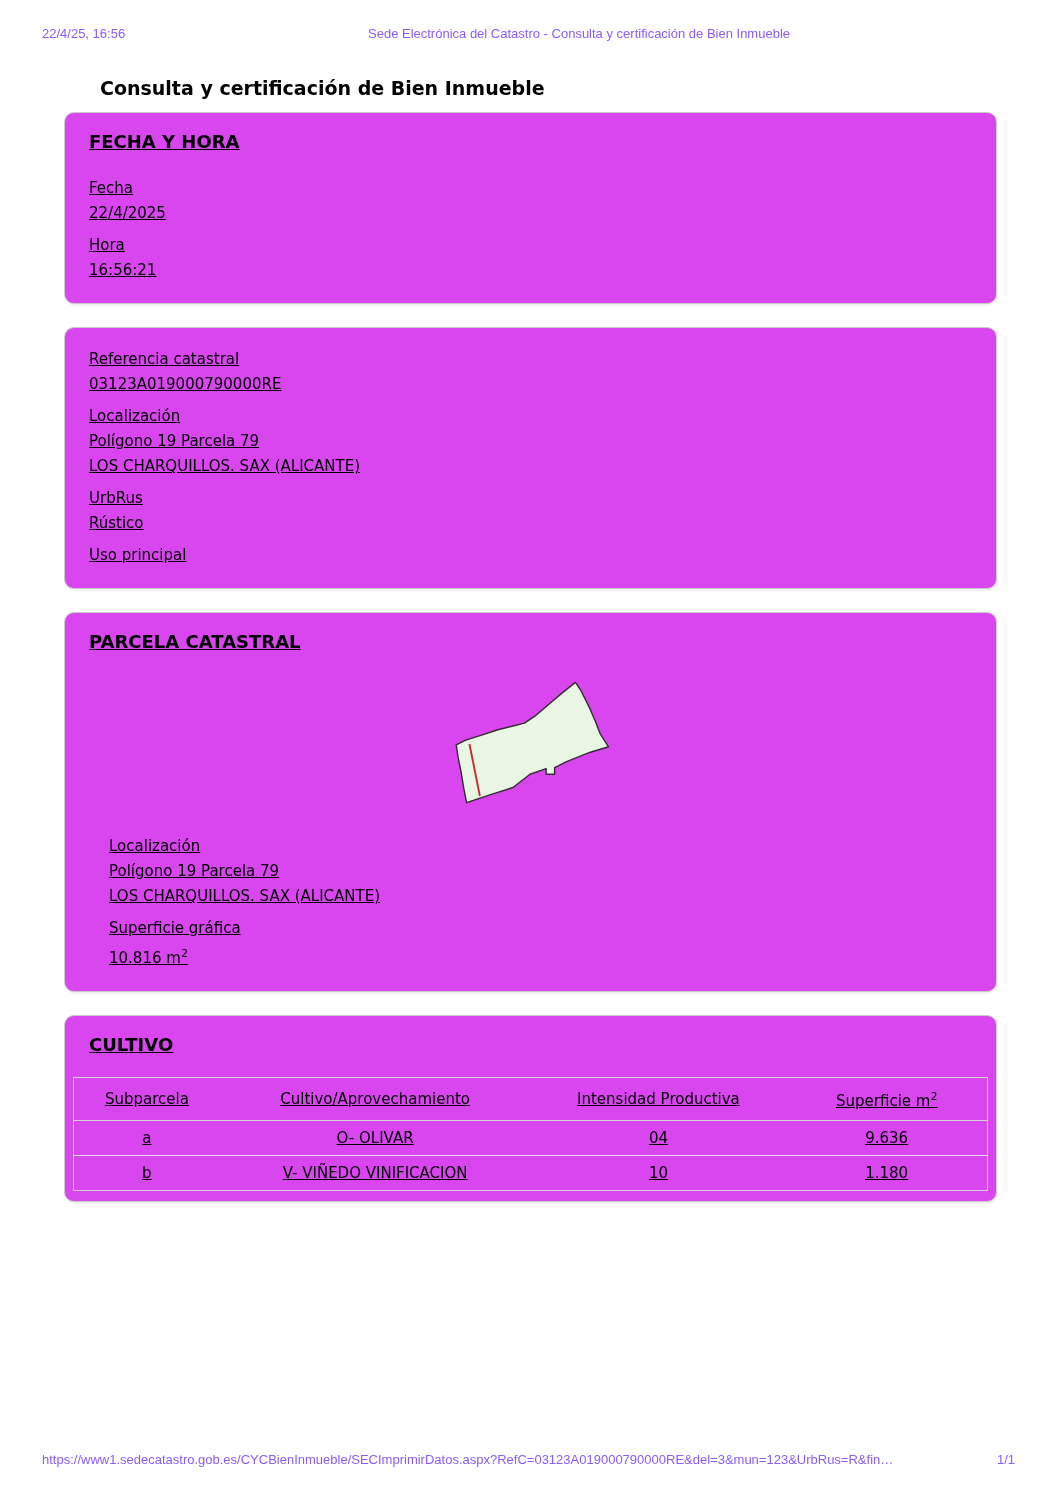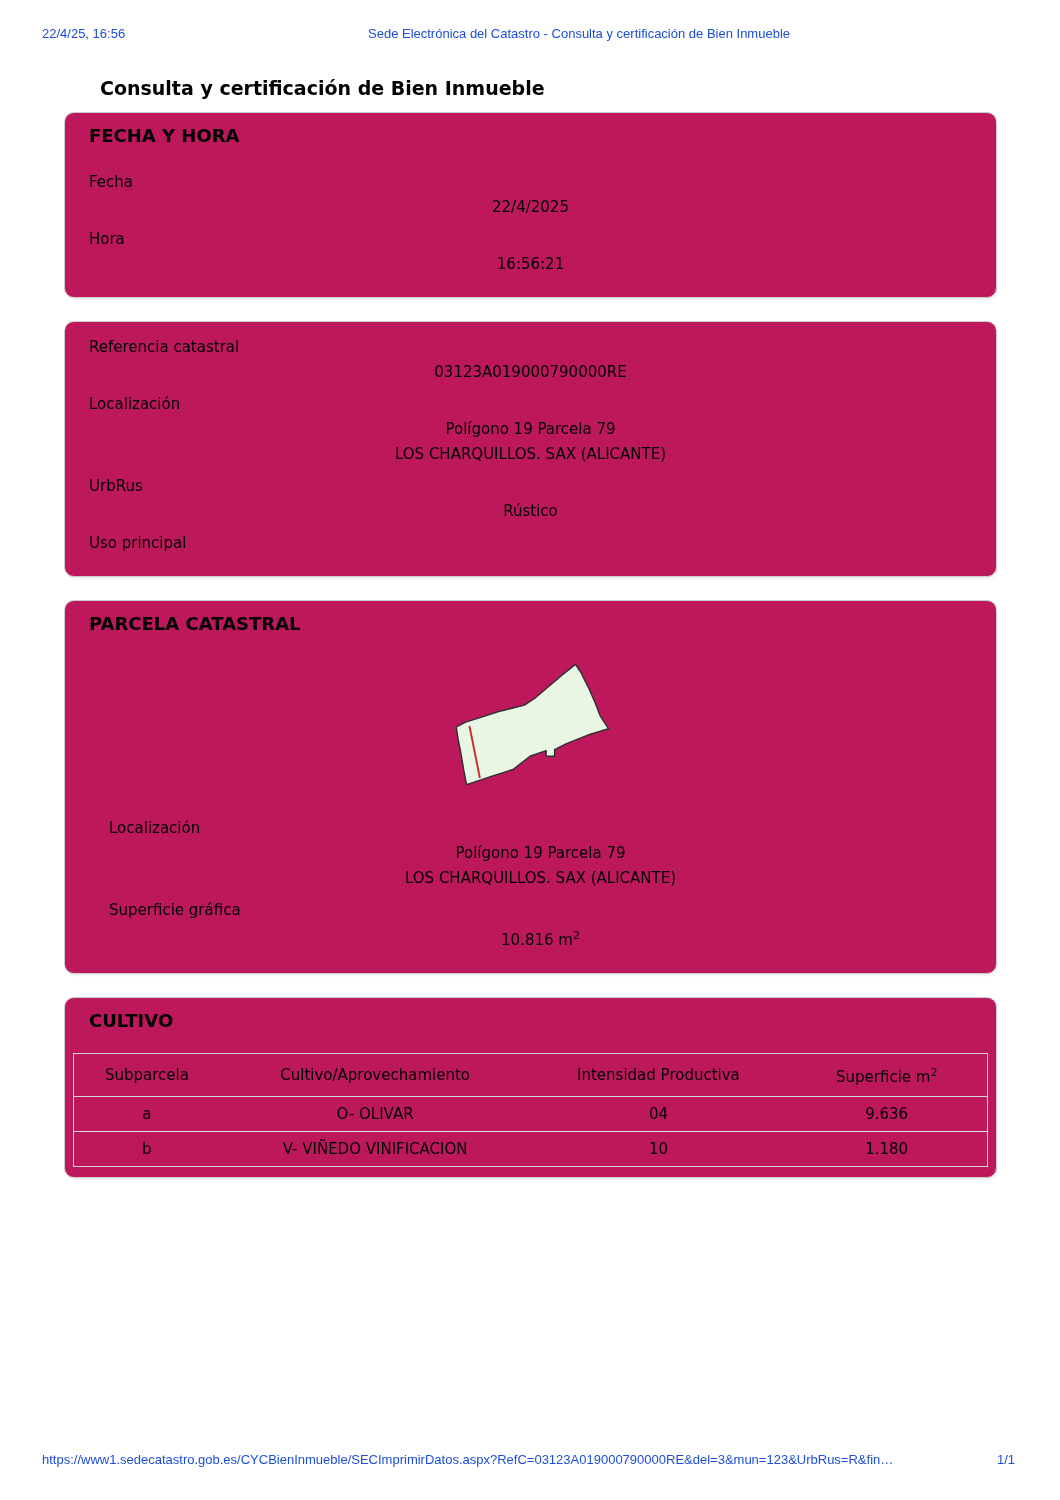--- a/index.html
+++ b/index.html
@@ -12,55 +12,56 @@
     font-family: "DejaVu Sans", sans-serif;
     position: relative;
     overflow: hidden;
   }
 
   
   .print-meta {
     position: absolute;
     font-family: "Liberation Sans", sans-serif;
     font-size: 13px;
-    color: #1d4ed8;
+    color: #8b5cf6;
     white-space: nowrap;
   }
   .ph-datetime { left: 42px; top: 26px; }
   .ph-title   { left: 368px; top: 26px; }
   .pf-url     { left: 42px; top: 1452px; }
   .pf-page    { right: 45px; top: 1452px; }
 
   .content { padding: 78px 63px 0 64px; }
 
   h1.page-title {
     font-size: 19px;
     line-height: 21px;
     font-weight: bold;
     margin: 0 0 13px 36px;
   }
 
   .box {
     border: 1px solid #cccccc;
     border-radius: 10px;
-    padding: 12px 24px 14px 24px;
+    padding: 18px 24px 14px 24px;
     margin-bottom: 23px;
-    background: #be185d;
+    background: #d946ef;
     box-shadow: 1px 2px 2px rgba(0,0,0,0.06);
+    text-decoration: underline;
   }
   .box-title {
     font-size: 18px;
     line-height: 22px;
     font-weight: bold;
     margin: 0 0 22px 0;
   }
 
   .field { margin-bottom: 6px; }
   .field-label { font-size: 15px; line-height: 26px; }
-  .field-value { font-size: 15px; line-height: 25px; text-align: center; }
+  .field-value { font-size: 15px; line-height: 25px; }
   .field sup { font-size: 11px; }
 
   
   .box-parcela .box-title { margin-bottom: 0; }
   .map-svg { display: block; width: 100%; height: 180px; }
   .parcela-fields { margin-left: 20px; }
 
   
   .box-cultivo { padding-left: 8px; padding-right: 8px; padding-bottom: 10px; }
   .box-cultivo .box-title { margin-left: 16px; margin-bottom: 21px; }

